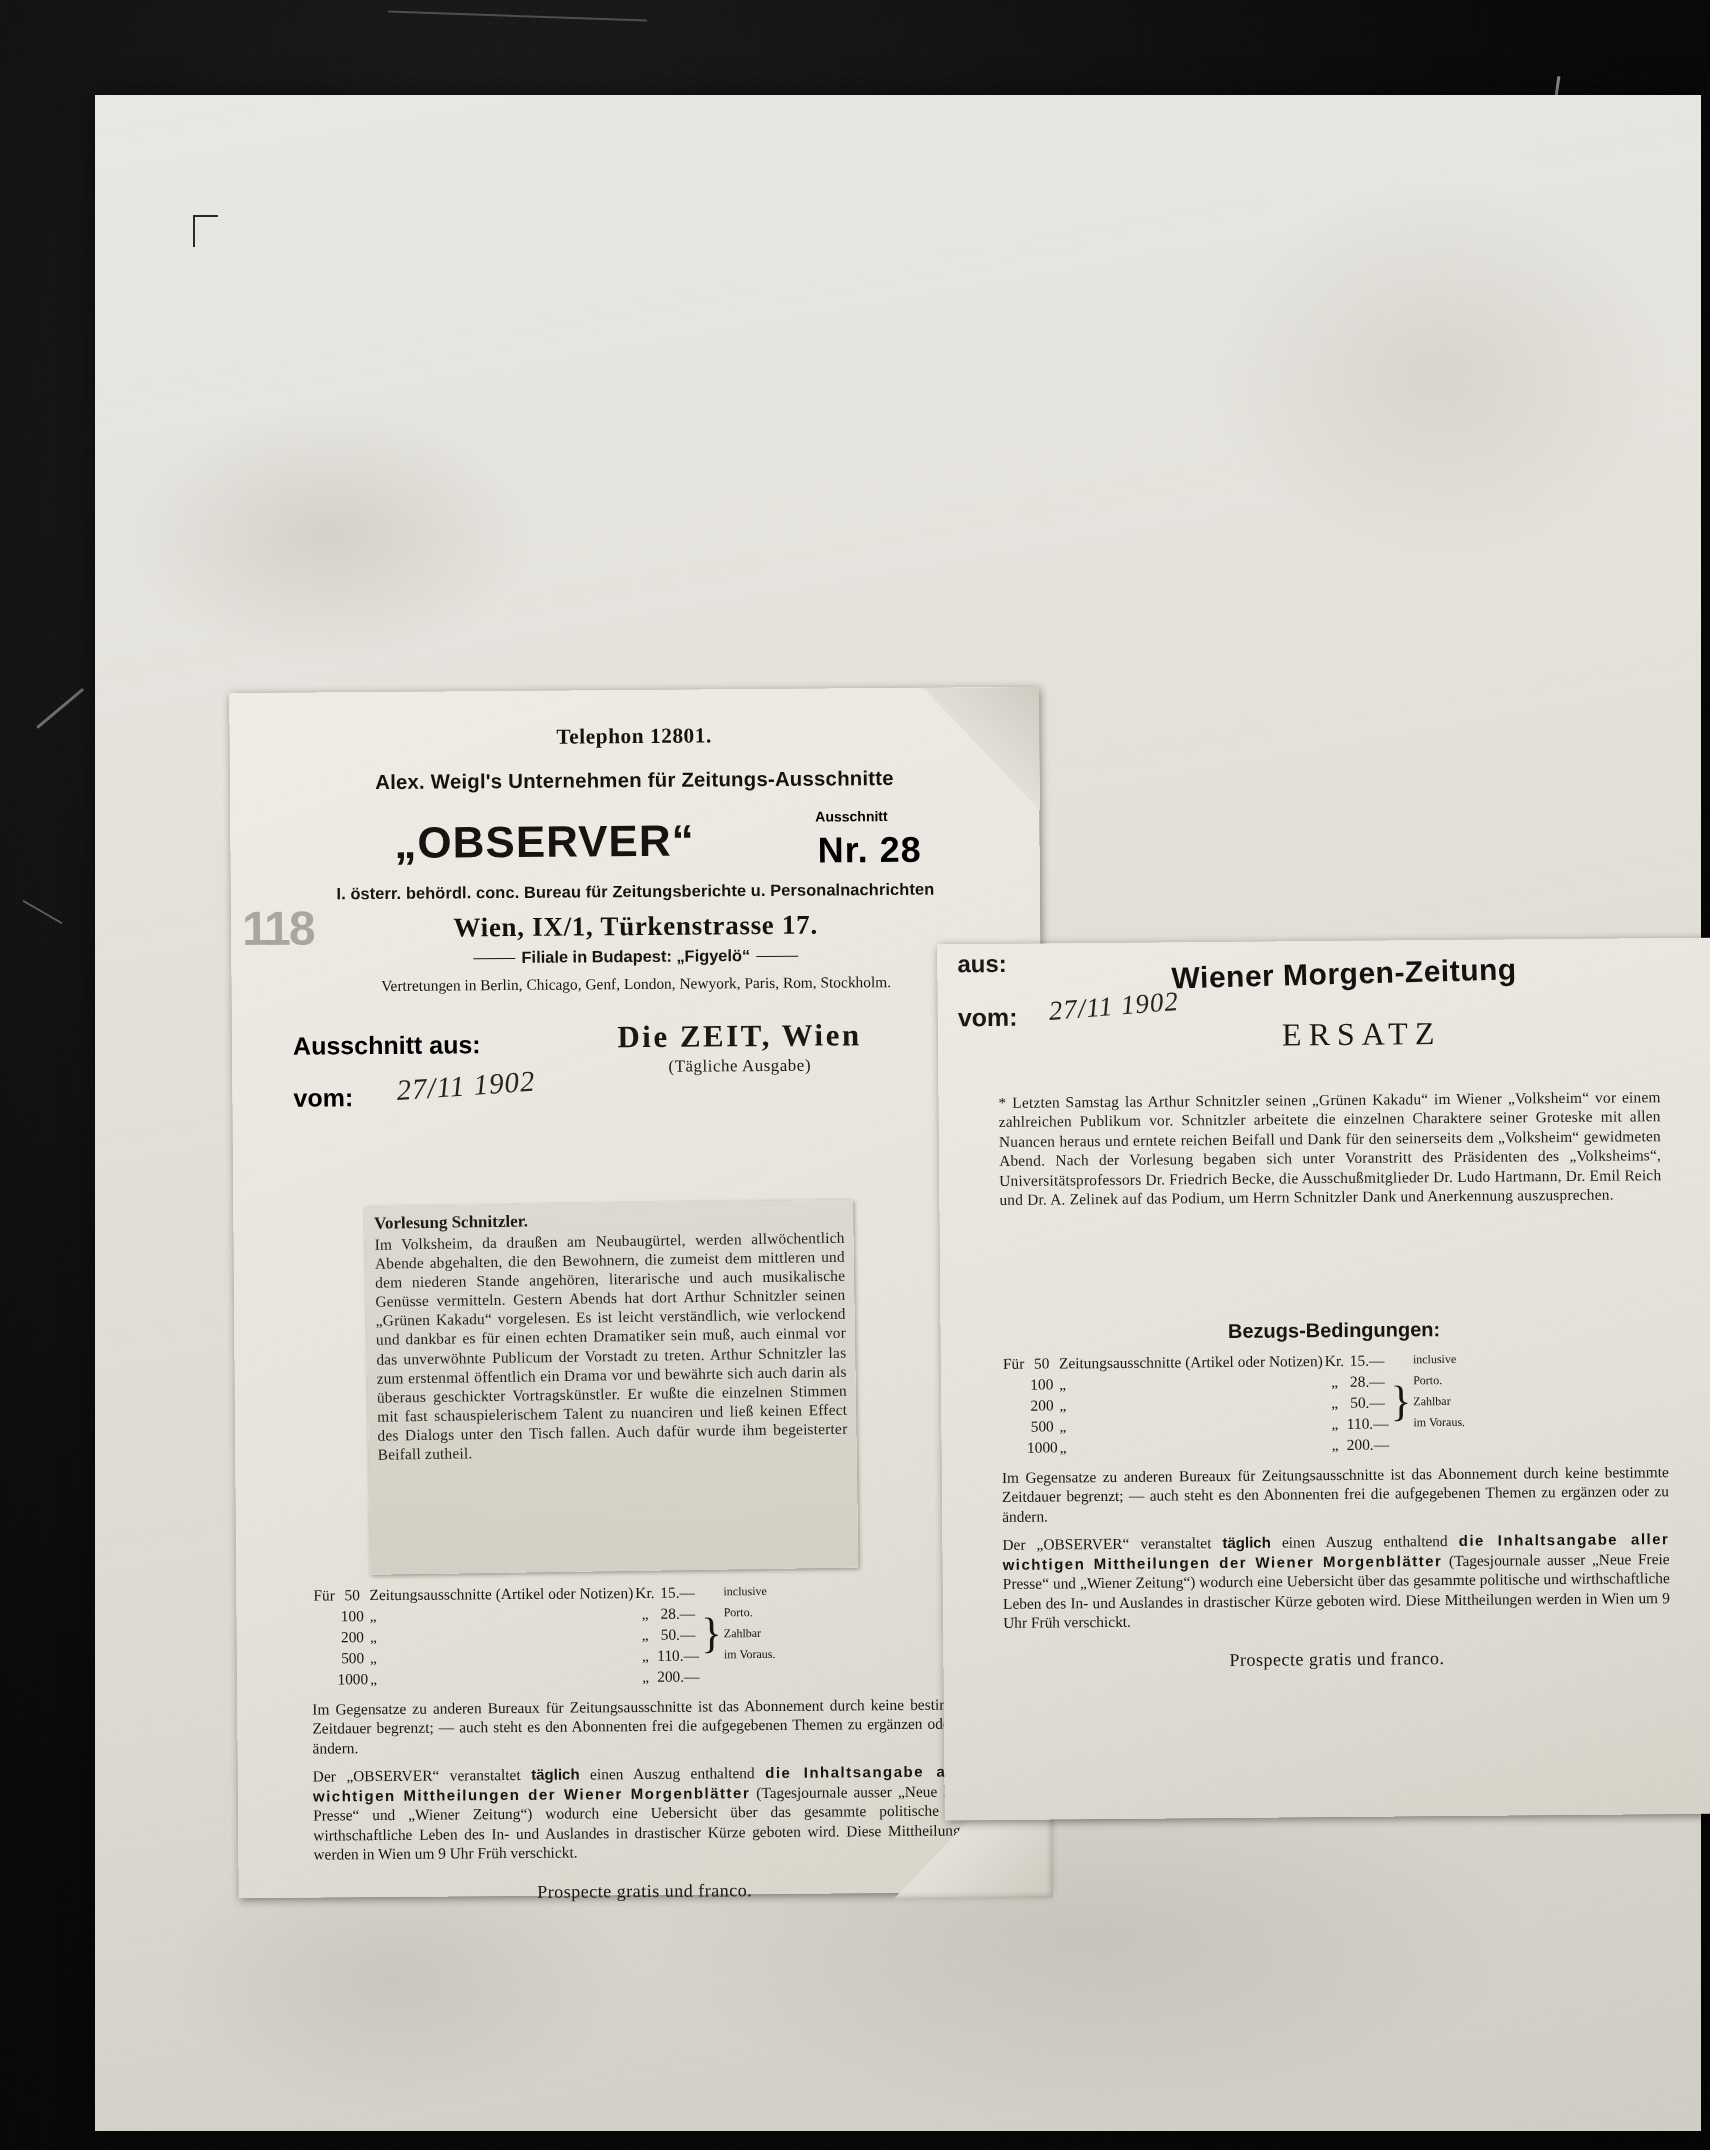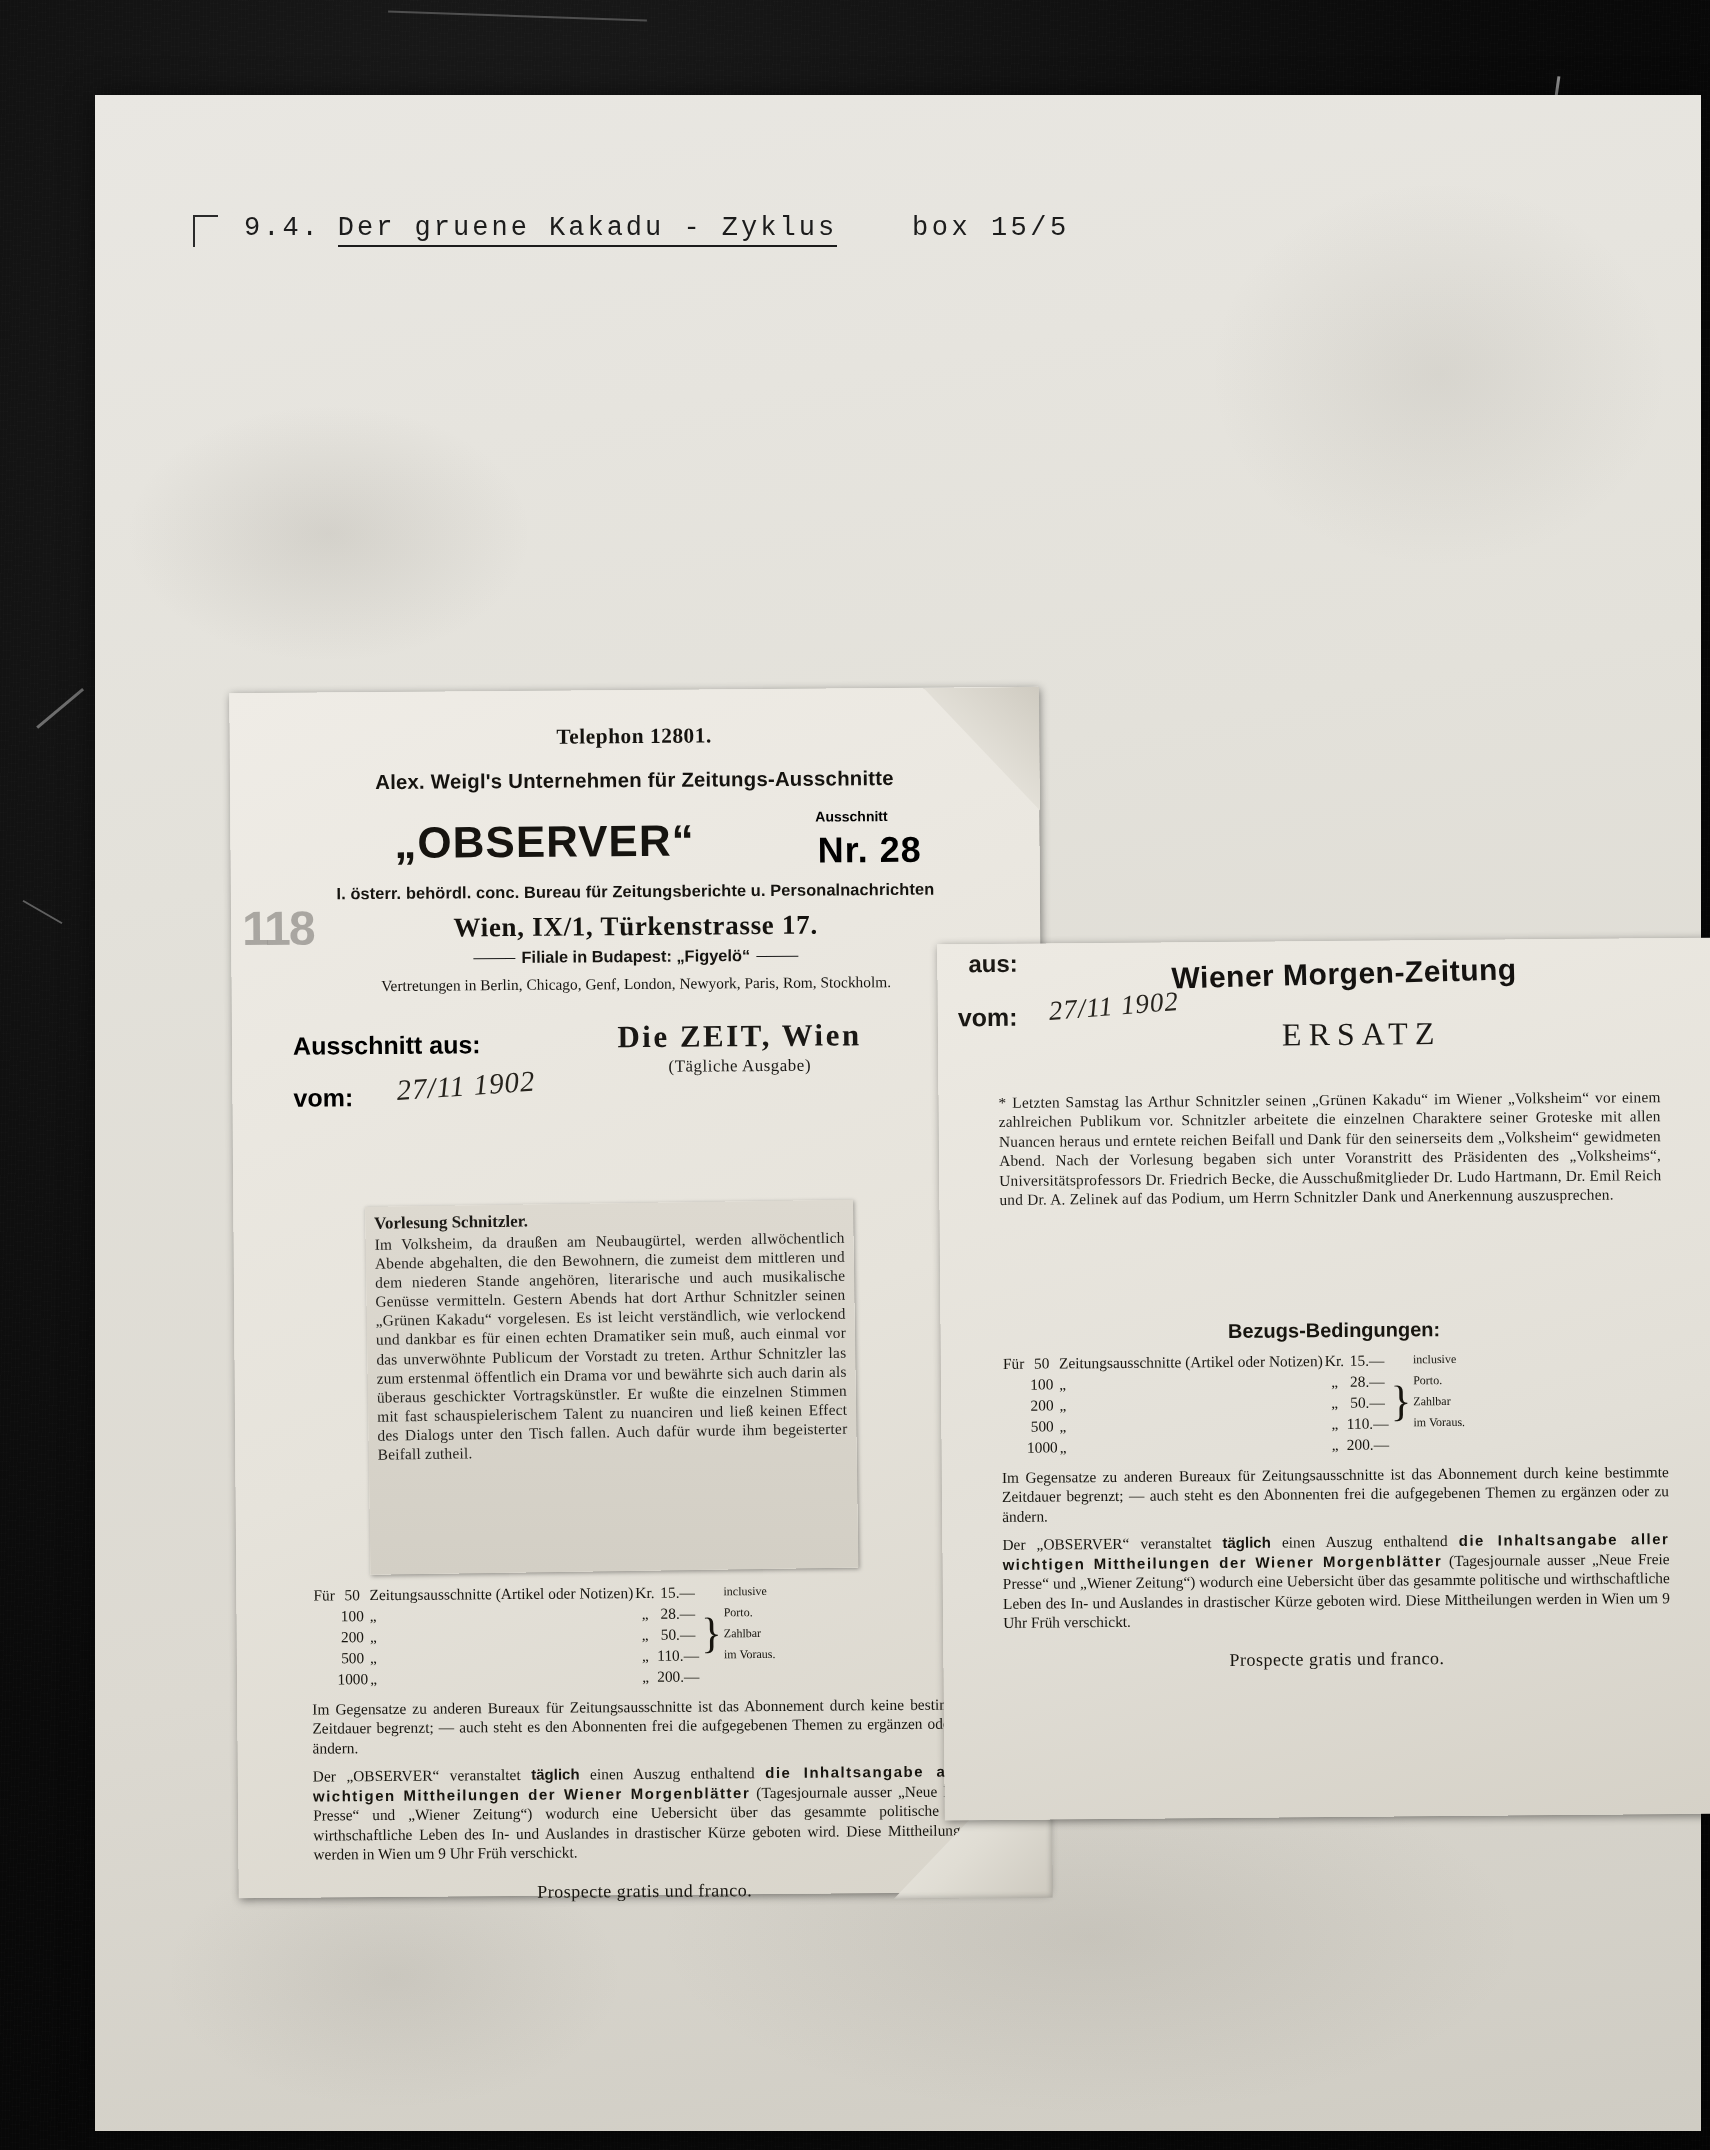--- a/index.html
+++ b/index.html
@@ -288,21 +288,21 @@
     top: 846px;
     width: 789px;
     height: 876px;
     background: linear-gradient(165deg,#edeae3 0%, #e2dfd7 60%, #d5d1c7 100%);
     box-shadow: 1.5px 2px 8px rgba(0,0,0,.45);
     transform: rotate(-0.5deg);
   }
   .wmz-aus {
     position: absolute; left: 20px; top: 6px;
     font-family: "Liberation Sans", sans-serif;
-    font-weight: bold; font-size: 24px; color: #1a1814; margin-left: 11px;
+    font-weight: bold; font-size: 24px; color: #1a1814;
   }
   .wmz-head {
     position: absolute; left: 234px; top: 16px;
     font-family: "Liberation Sans", sans-serif;
     font-weight: bold; font-size: 30px;
     letter-spacing: 0.5px;
     color: #141210;
     transform: rotate(-1deg);
   }
   .wmz-vom {
@@ -365,23 +365,20 @@
 </div>
 
 <div class="sheet">
   <div class="sheet-stain" style="left:30px; top:309px; width:408px; height:259px; background:radial-gradient(ellipse,rgba(120,115,105,.16),rgba(0,0,0,0) 70%);"></div>
   <div class="sheet-stain" style="left:1120px; top:90px; width:448px; height:378px; background:radial-gradient(ellipse,rgba(130,126,116,.14),rgba(0,0,0,0) 72%);"></div>
   <div class="sheet-stain" style="left:573px; top:1668px; width:846px; height:348px; background:radial-gradient(ellipse,rgba(120,116,107,.15),rgba(0,0,0,0) 72%);"></div>
   <div class="sheet-stain" style="left:75px; top:1752px; width:448px; height:259px; background:radial-gradient(ellipse,rgba(110,106,98,.12),rgba(0,0,0,0) 72%);"></div>
 
   <div class="corner-bracket"></div>
 
-  <div class="heading">
-    <span class="h-num">9.4.</span><span class="h-title">Der gruene Kakadu - Zyklus</span><span class="h-box">box 15/5</span>
-  </div>
 
   <div class="clip-observer">
     <div class="dogear"></div>
 
     <div class="ob-telephon ob-center">Telephon 12801.</div>
     <div class="ob-firm ob-center">Alex. Weigl's Unternehmen für Zeitungs-Ausschnitte</div>
 
     <div class="ob-brandrow">
       <div class="ob-brand">„OBSERVER“</div>
       <div class="ob-ausschnitt-label">Ausschnitt</div>

